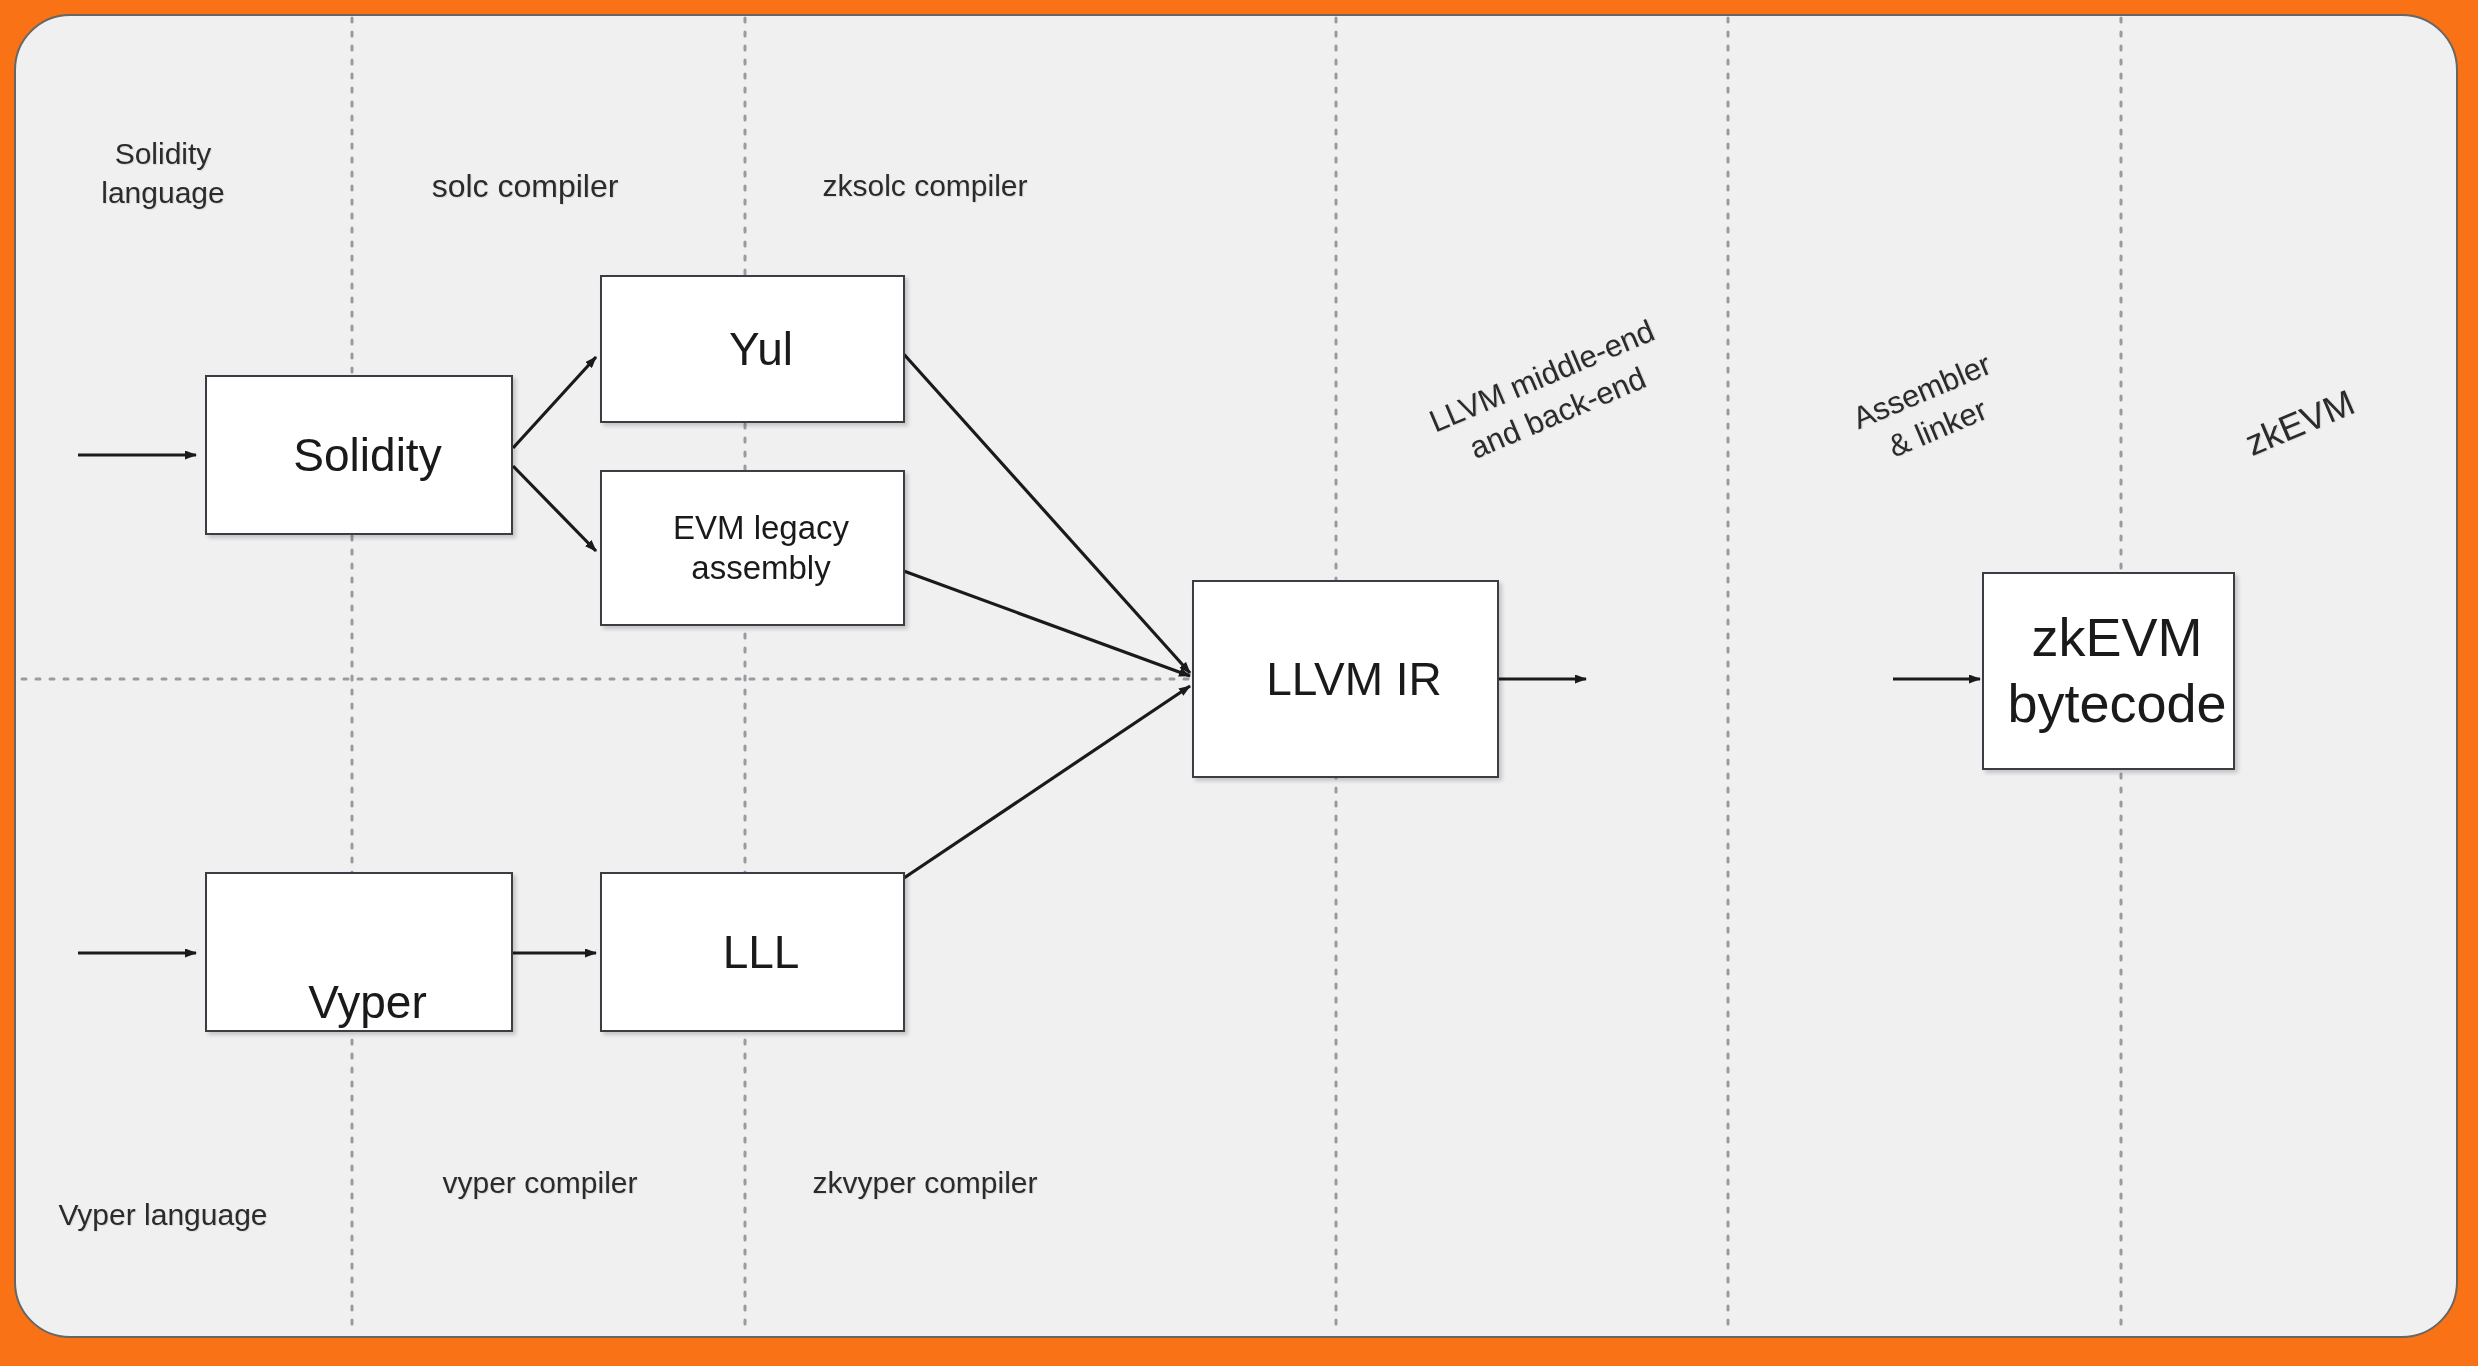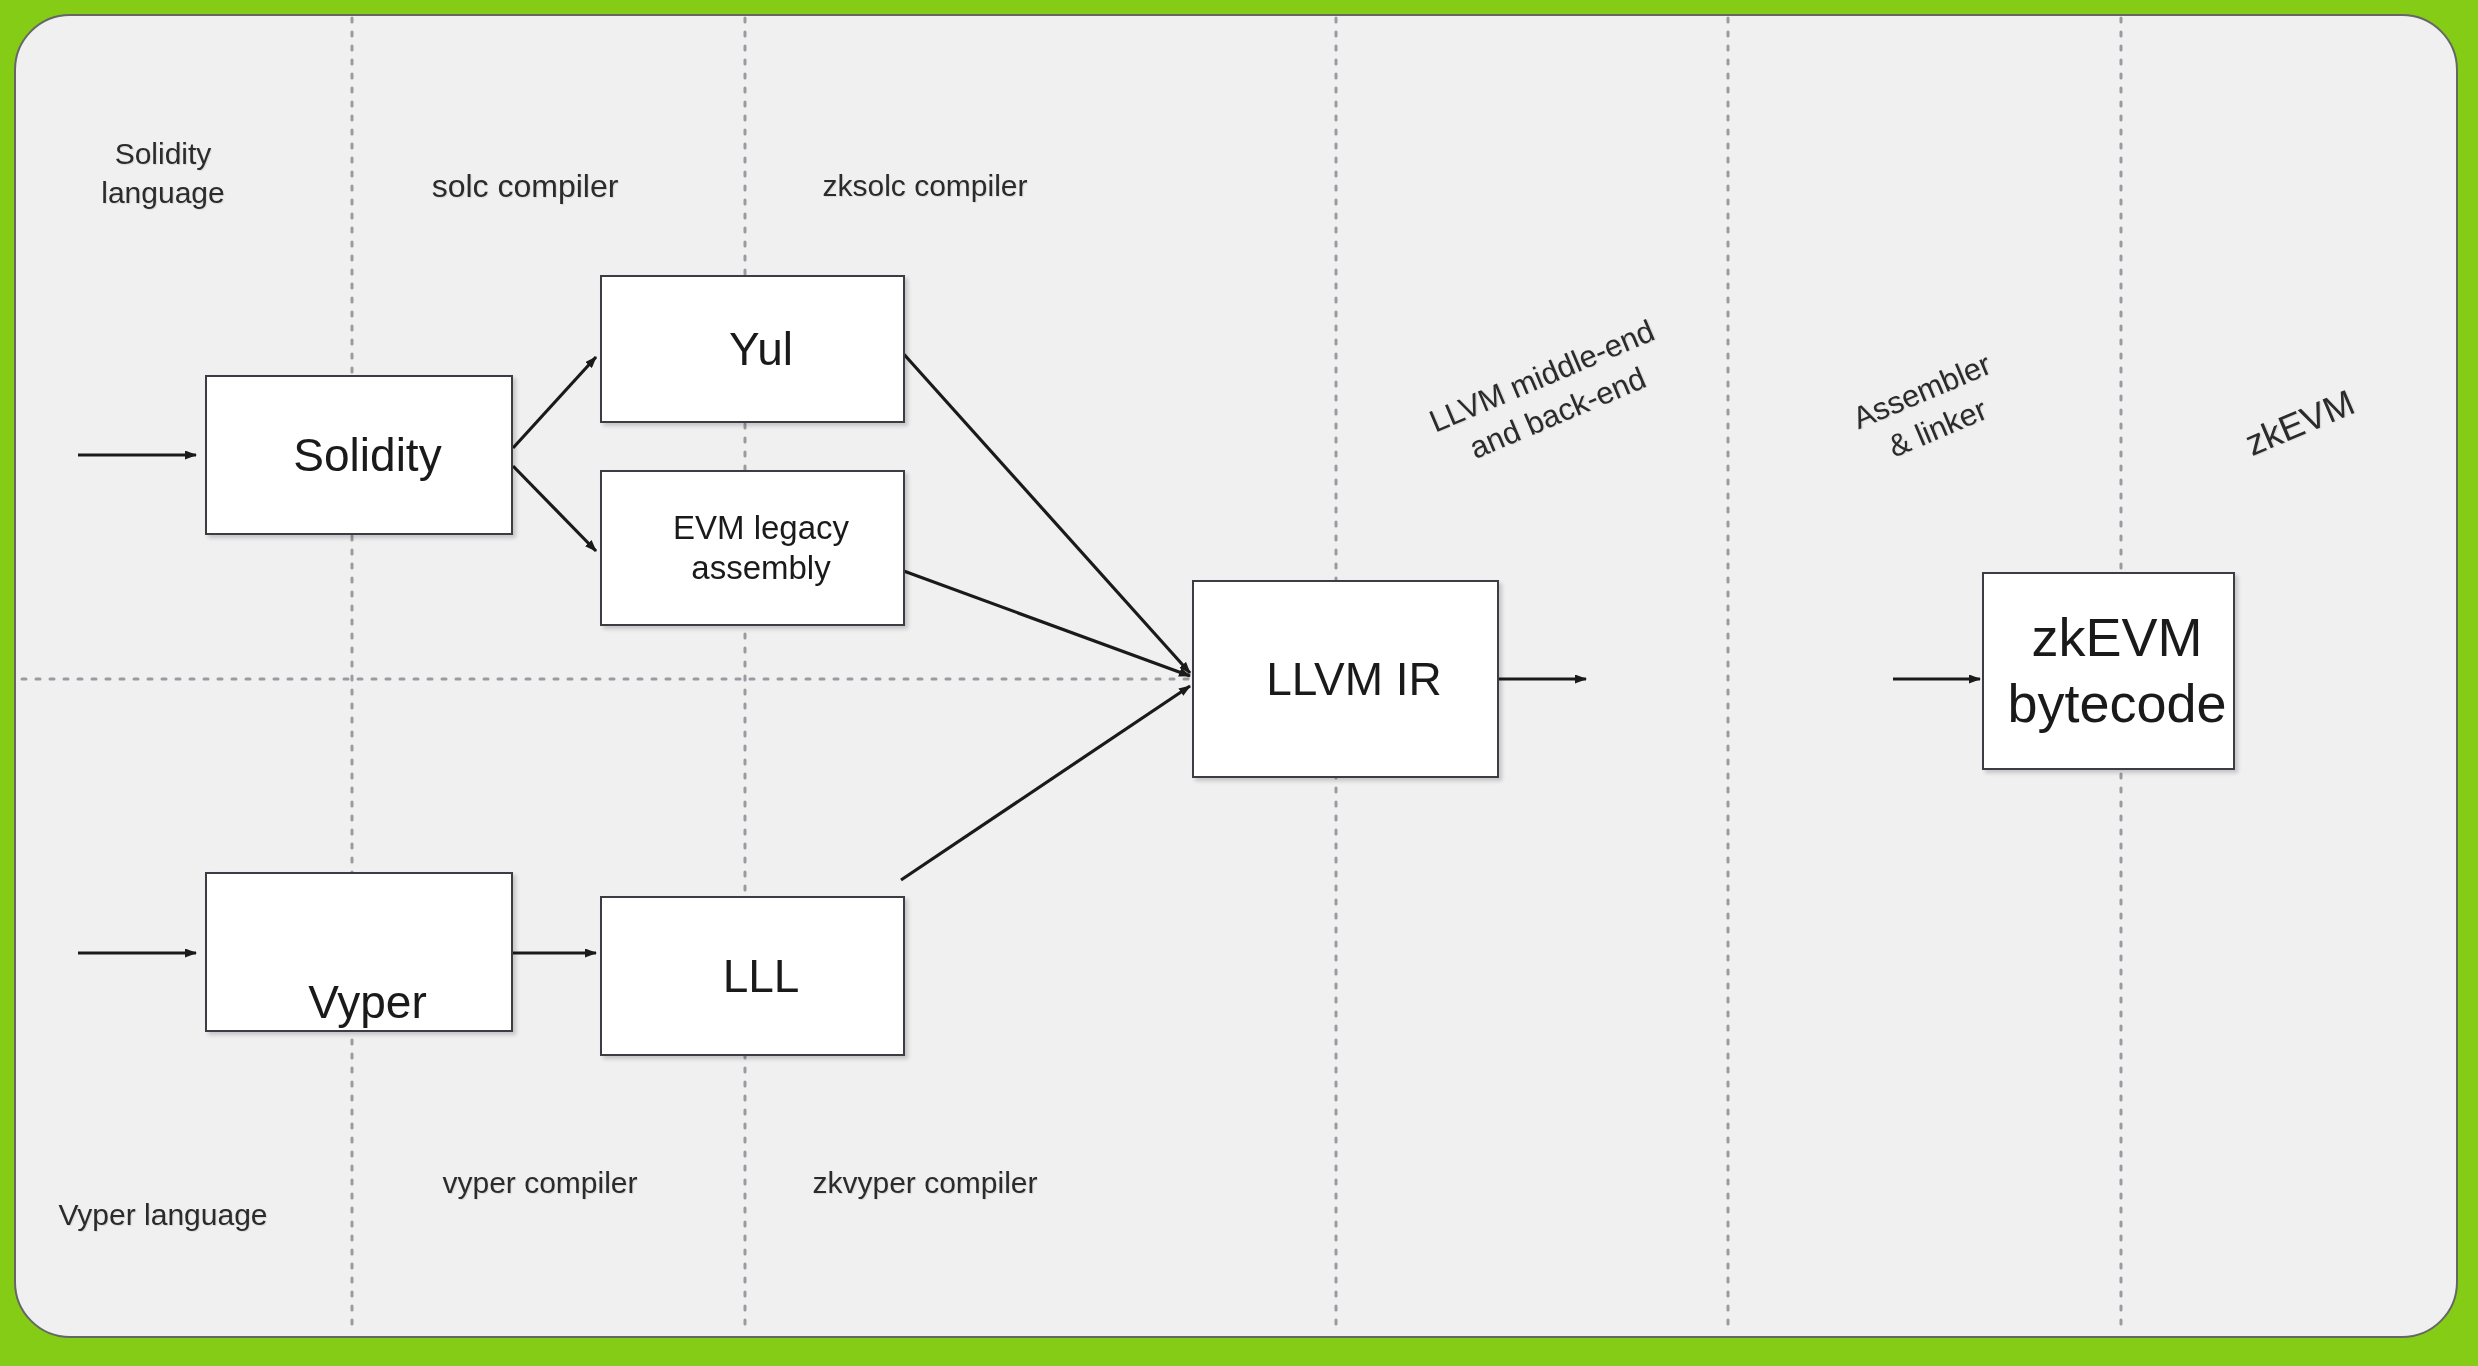--- a/index.html
+++ b/index.html
@@ -4,21 +4,21 @@
 <style>
   html, body {
     margin: 0;
     padding: 0;
     background: #ffffff;
   }
   #canvas {
     position: relative;
     width: 2478px;
     height: 1366px;
-    background: #84cc16;
+    background: #f97316;
     font-family: "Liberation Sans", sans-serif;
     overflow: hidden;
   }
   #outer-frame {
     position: absolute;
     left: 14px;
     top: 14px;
     width: 2444px;
     height: 1324px;
     background: #f0f0f0;
@@ -142,17 +142,17 @@
 
   <div class="node" style="left:1982px; top:572px; width:253px; height:198px; font-size:54px;">
     <span class="node-label">zkEVM
 bytecode</span>
   </div>
 
   <div class="node" style="left:205px; top:872px; width:308px; height:160px; font-size:46px;align-items:flex-end;">
     <span class="node-label">Vyper</span>
   </div>
 
-  <div class="node" style="left:600px; top:872px; width:305px; height:160px; font-size:46px;margin-top:24px;">
+  <div class="node" style="left:600px; top:872px; width:305px; height:160px; font-size:46px;">
     <span class="node-label">LLL</span>
   </div>
 
 </div>
 
 </body></html>

